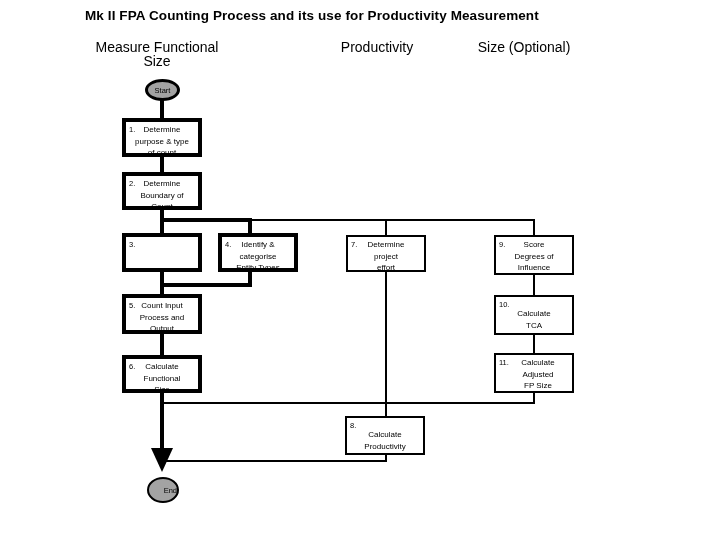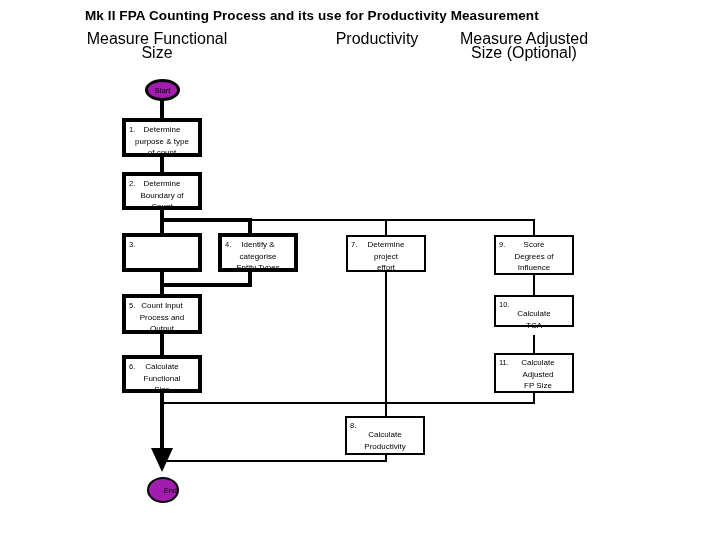--- a/index.html
+++ b/index.html
@@ -21,24 +21,24 @@
     position: absolute;
     left: 85px;
     top: 8px;
     font-size: 13.5px;
     font-weight: bold;
     white-space: nowrap;
     letter-spacing: 0.1px;
   }
   .col-header {
     position: absolute;
-    top: 32px;
+    top: 40px;
     width: 150px;
     text-align: center;
-    font-size: 16px;
+    font-size: 14px;
     line-height: 14px;
   }
   .pbox {
     position: absolute;
     box-sizing: border-box;
     background: #ffffff;
     border: 2px solid #000000;
     font-size: 8px;
     line-height: 11.5px;
     text-align: center;
@@ -51,21 +51,21 @@
     font-size: 7.5px;
     text-align: left;
   }
   .pbox .lines { padding-top: 2px; }
   .pbox.num-own-line .lines { padding-top: 11px; }
   .oval {
     position: absolute;
     box-sizing: border-box;
     border: 3px solid #000000;
     border-radius: 50%;
-    background: #a21caf;
+    background: #a3a3a3;
     display: flex;
     align-items: center;
     justify-content: center;
     font-size: 7.5px;
   }
   .oval.end { border-width: 2.5px; }
   .conn {
     position: absolute;
     background: #000000;
   }
@@ -86,21 +86,20 @@
   <div class="title">Mk II FPA Counting Process and its use for Productivity Measurement</div>
 
   <div class="col-header" style="left:82px;">
     <div>Measure Functional</div>
     <div>Size</div>
   </div>
   <div class="col-header" style="left:302px;">
     <div>Productivity</div>
   </div>
   <div class="col-header" style="left:449px;">
-    <div>Measure Adjusted</div>
     <div>Size (Optional)</div>
   </div>
 
   <div class="oval start" style="left:145px; top:79px; width:35px; height:22px;">
     <span>Start</span>
   </div>
   <div class="oval end" style="left:147px; top:477px; width:32px; height:26px;justify-content:flex-end;">
     <span>End</span>
   </div>
 
@@ -189,21 +188,21 @@
   </div>
 
   <div class="pbox" style="left:494px; top:235px; width:80px; height:40px;">
     <span class="num">9.</span>
     <div class="lines">
       <div>Score</div>
       <div>Degrees of</div>
       <div>Influence</div>
     </div>
   </div>
-  <div class="pbox num-own-line" style="left:494px; top:295px; width:80px; height:32px;">
+  <div class="pbox num-own-line" style="left:494px; top:295px; width:80px; height:40px;">
     <span class="num">10.</span>
     <div class="lines">
       <div>Calculate</div>
       <div>TCA</div>
     </div>
   </div>
   <div class="pbox" style="left:494px; top:353px; width:80px; height:40px;padding-left:8px;">
     <span class="num">11.</span>
     <div class="lines">
       <div>Calculate</div>

